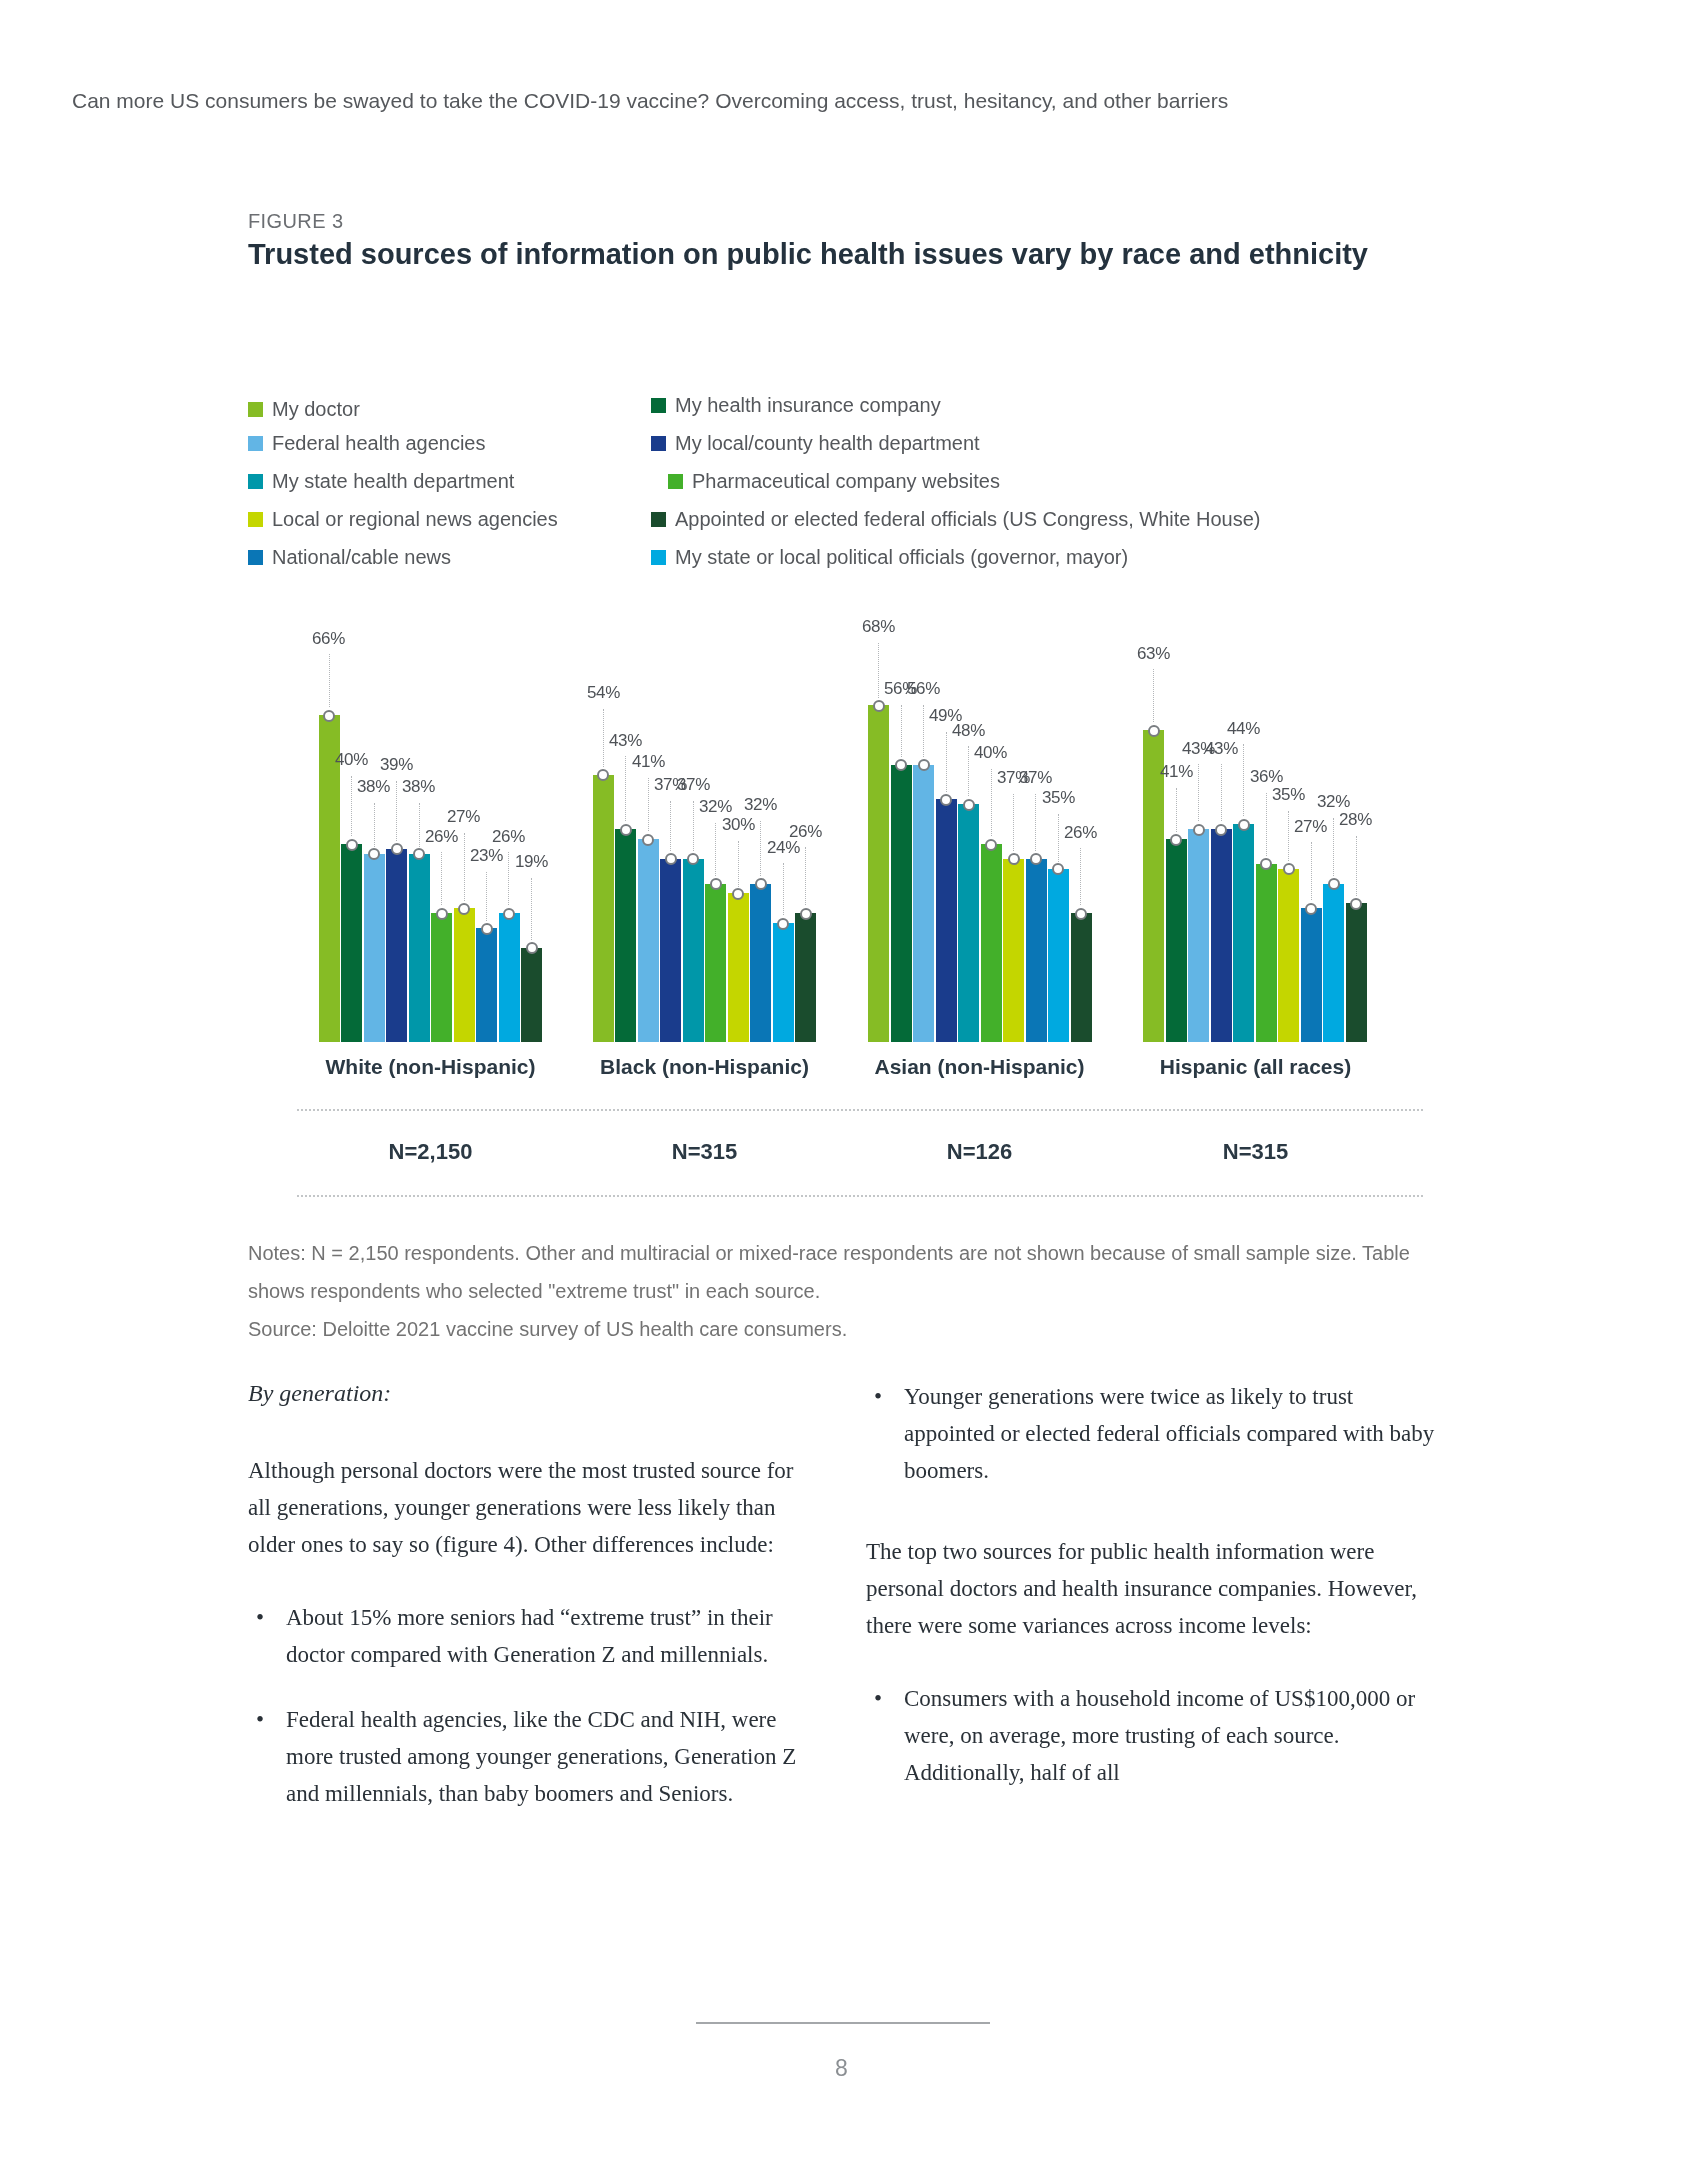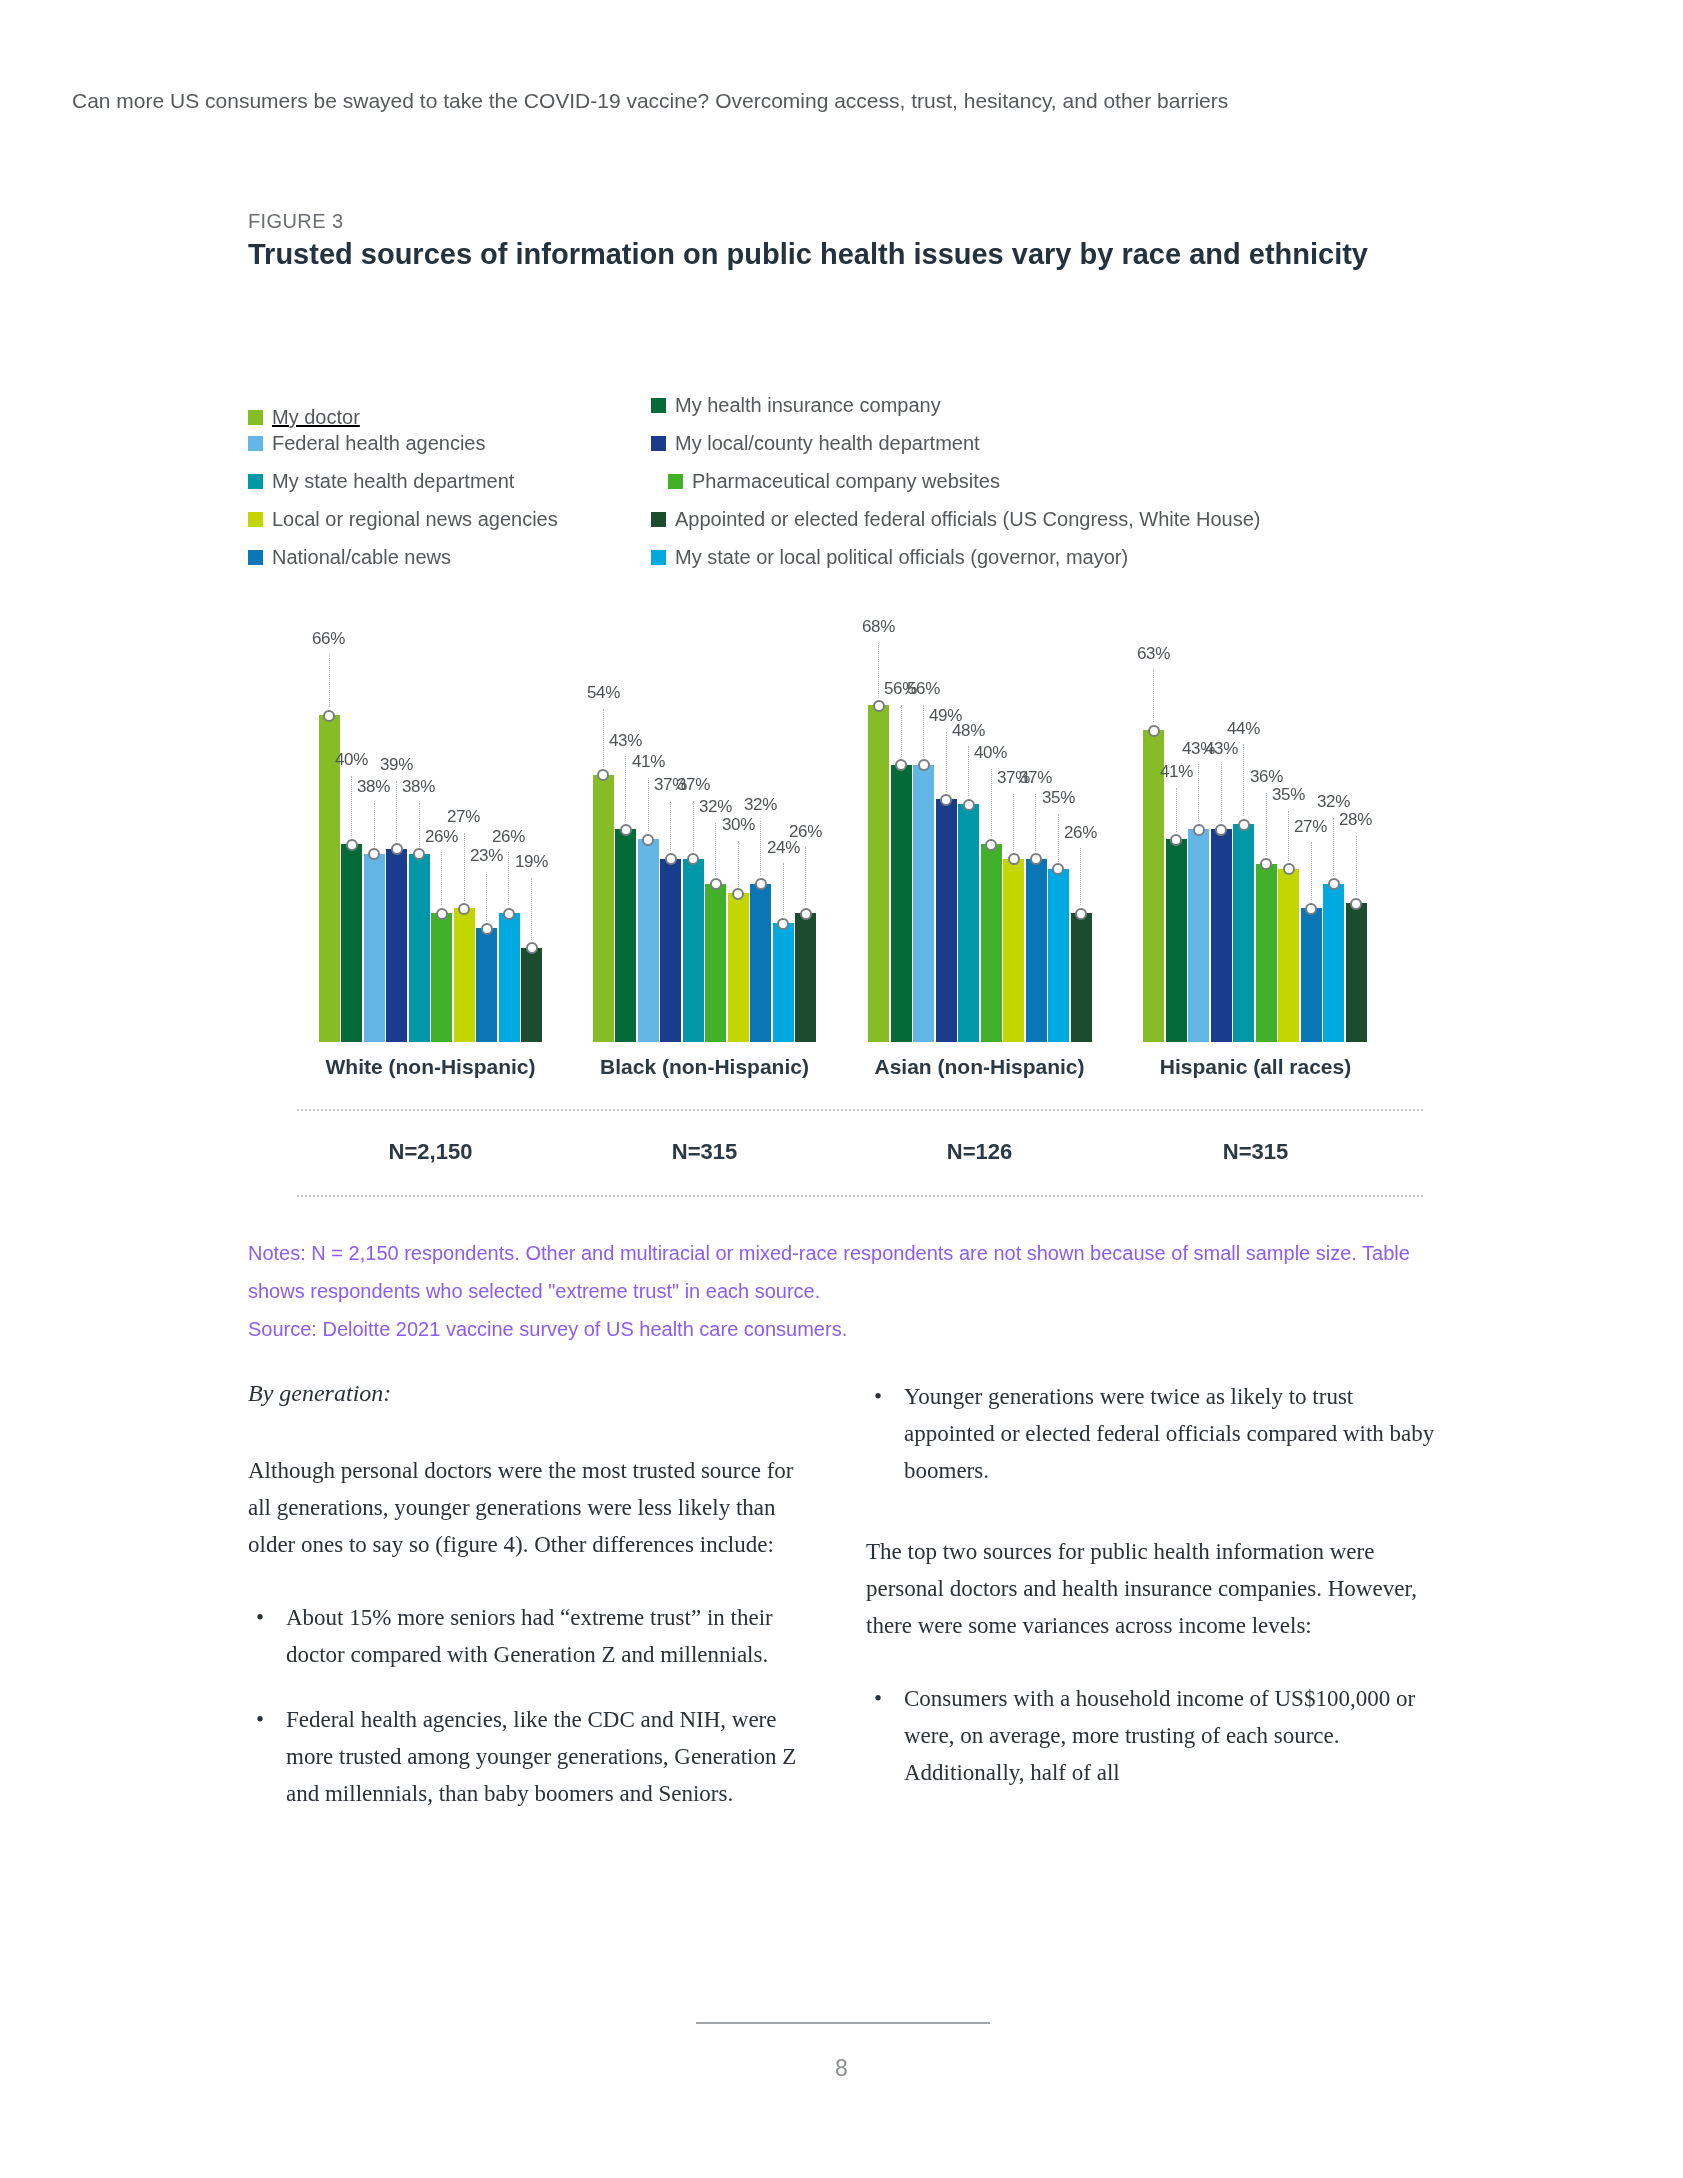--- a/index.html
+++ b/index.html
@@ -16,21 +16,21 @@
   .chart{position:absolute;left:0;top:594px;width:1683px;height:448px;}
   .bar{position:absolute;bottom:0;}
   .leader{position:absolute;width:0;border-left:1px dotted #b3b6b9;}
   .marker{position:absolute;width:8px;height:8px;background:#fff;border:2px solid #797d81;border-radius:50%;}
   .pct{position:absolute;width:59px;text-align:center;font-size:17px;color:#4e5257;letter-spacing:-0.3px;white-space:nowrap;}
   .g-label{position:absolute;top:1055px;width:297px;text-align:center;font-size:21px;font-weight:bold;color:#2b3944;}
   .g-n{position:absolute;top:1139px;width:297px;text-align:center;font-size:22px;font-weight:bold;color:#2b3944;}
   .dotted{position:absolute;left:297px;width:1126px;height:0;border-top:2px dotted #c3c6c8;}
   .dotted-1{top:1109px;}
   .dotted-2{top:1195px;}
-  .notes{position:absolute;left:248px;top:1234px;width:1186px;font-size:20px;line-height:38px;color:#8b5cf6;}
+  .notes{position:absolute;left:248px;top:1234px;width:1186px;font-size:20px;line-height:38px;color:#737373;}
   .body-col{position:absolute;top:1378px;font-family:"Liberation Serif",serif;color:#2a3138;}
   .body-left{left:248px;width:569px;}
   .body-right{left:866px;width:579px;}
   .col-heading{font-style:italic;font-size:24px;line-height:30px;color:#2a3138;}
   .body-col p{margin:44px 0 0 0;font-size:23px;line-height:37px;}
   .body-col ul{list-style:none;margin:36px 0 0 0;padding:0;}
   .body-col li{position:relative;padding-left:38px;margin-bottom:28px;font-size:23px;line-height:37px;}
   .blt{position:absolute;left:8px;top:0;font-size:23px;}
   .mt0{margin-top:0 !important;}
   .heading-gap{margin-top:51px;}
@@ -41,21 +41,21 @@
 <body>
 
 <div class="page" id="page">
 
   <div class="doc-header">Can more US consumers be swayed to take the COVID-19 vaccine? Overcoming access, trust, hesitancy, and other barriers</div>
 
   <div class="fig-label">FIGURE 3</div>
   <h1 class="fig-title">Trusted sources of information on public health issues vary by race and ethnicity</h1>
 
   <div class="legend" id="legend">
-      <div class="lg-item" style="left: 0px; top: 12px; text-decoration: underline;">
+      <div class="lg-item" style="left: 0px; top: 4px;">
         <div class="lg-swatch" style="background: rgb(134, 188, 37);"></div>
         <div class="lg-text">My doctor</div>
       </div>
       <div class="lg-item" style="left: 0px; top: 38px;">
         <div class="lg-swatch" style="background: rgb(98, 181, 229);"></div>
         <div class="lg-text">Federal health agencies</div>
       </div>
       <div class="lg-item" style="left: 0px; top: 76px;">
         <div class="lg-swatch" style="background: rgb(0, 151, 169);"></div>
         <div class="lg-text">My state health department</div>

